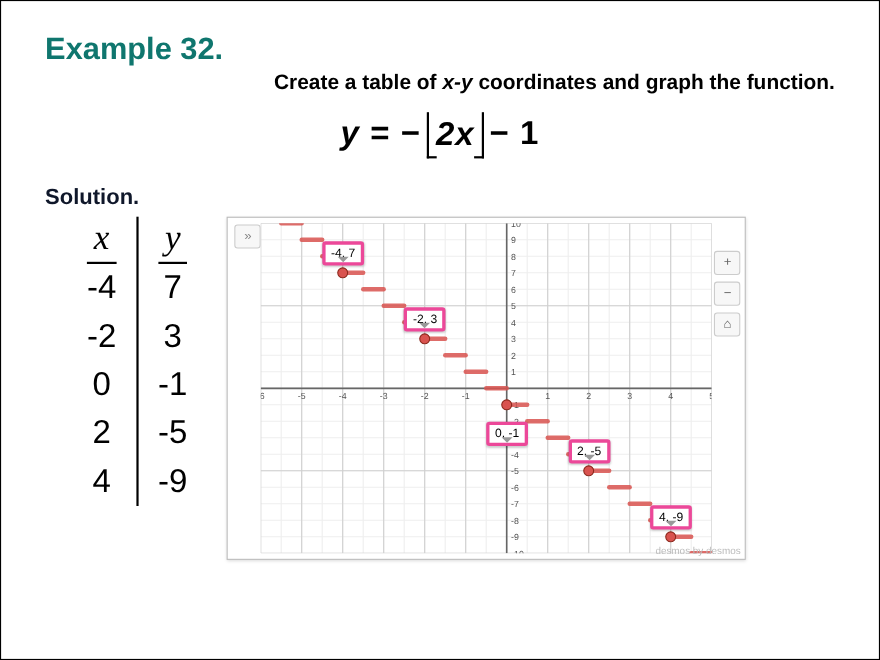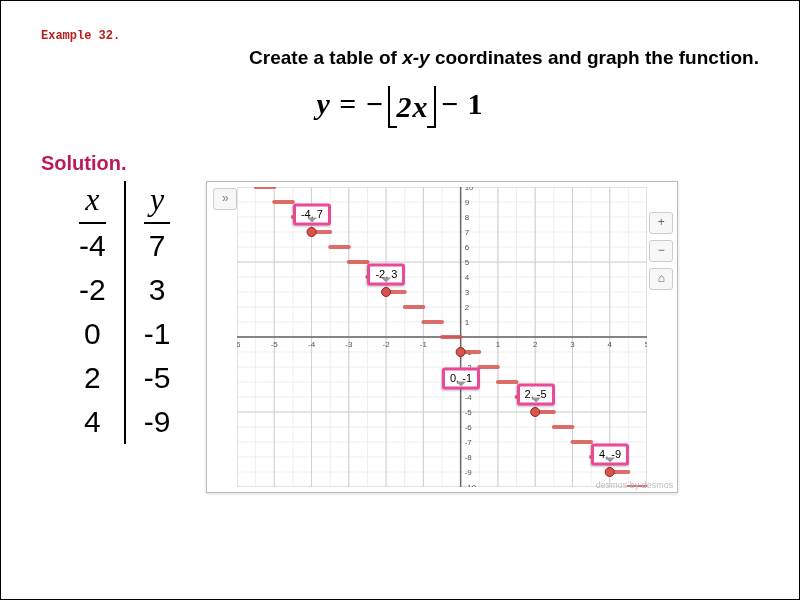--- a/index.html
+++ b/index.html
@@ -10,60 +10,59 @@
     background: #fff;
     font-family: Arial, sans-serif;
     border: 1px solid #000;
     box-sizing: border-box;
     position: relative;
   }
   .header {
     padding: 28px 40px 0 40px;
   }
   .example-label {
-    color: #b91c1c;
+    color: #0f766e;
     font-weight: bold;
-    font-size: 12px;
-    font-family: Liberation Mono, monospace;
+    font-size: 28px;
   }
   .instruction {
     color: #000;
     font-weight: bold;
     font-size: 19px;
     margin-top: 4px;
     text-align: right;
   }
   .instruction i { font-style: italic; }
   .equation {
     text-align: center;
     font-size: 30px;
     font-weight: bold;
     font-style: italic;
     margin-top: 18px;
-    font-family: Liberation Serif, serif;
+    font-family: Liberation Sans, sans-serif;
     letter-spacing: 1px;
   }
   .equation .up { font-style: normal; }
   .floor-wrap {
     display: inline-block;
     vertical-align: middle;
     position: relative;
     padding: 0 4px;
   }
   .floor-l, .floor-r {
     position: absolute;
     top: -4px;
     bottom: -4px;
     width: 7px;
     border-bottom: 2.5px solid #000;
   }
   .floor-l { left: -4px; border-left: 2.5px solid #000; }
   .floor-r { right: -4px; border-right: 2.5px solid #000; }
   .solution-label {
-    color: #be185d;
+    color: #0f172a;
     font-weight: bold;
     font-size: 20px;
     margin: 28px 0 0 40px;
   }
   .lower {
     display: flex;
     flex-direction: row;
     align-items: flex-start;
     margin-top: 6px;
   }

